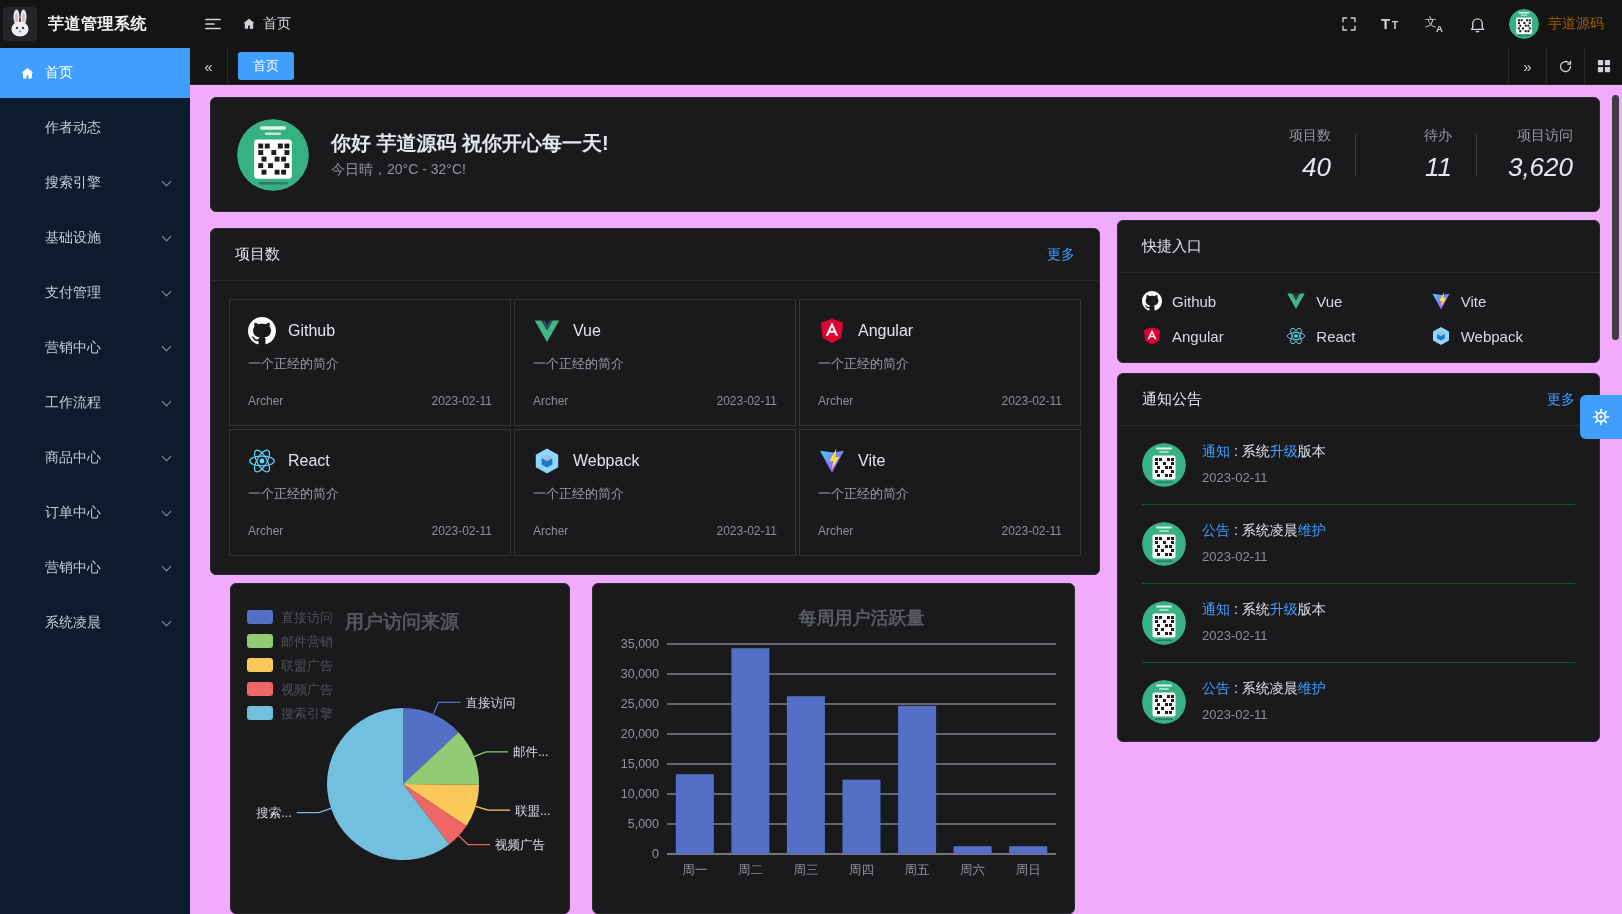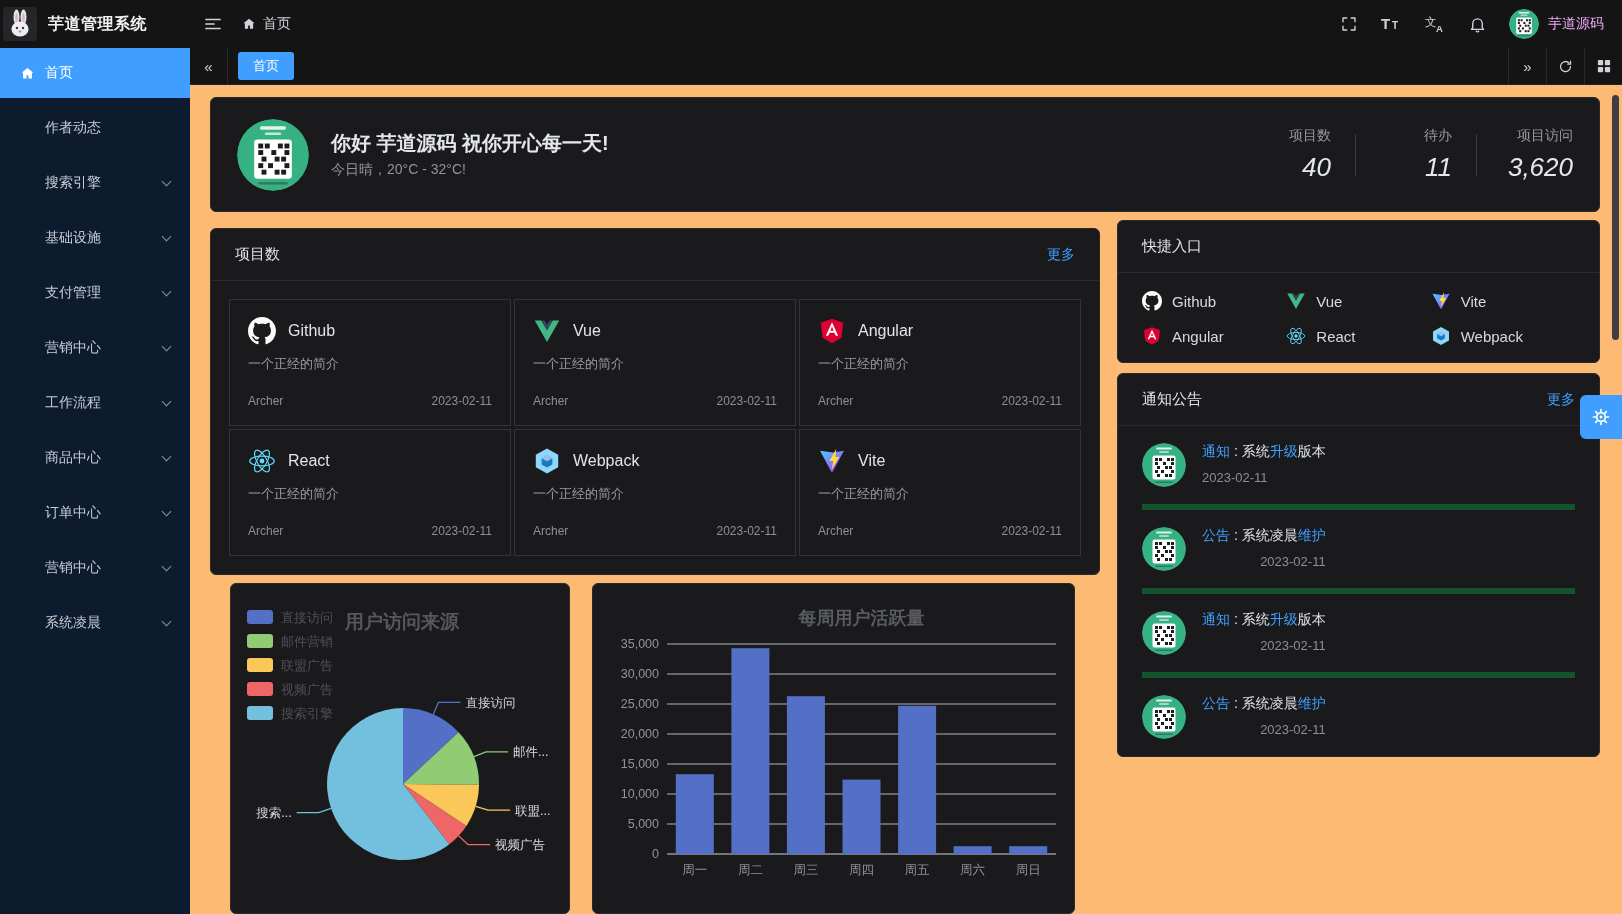--- a/index.html
+++ b/index.html
@@ -8,21 +8,21 @@
 
   
   .header { position:fixed; left:0; top:0; right:0; height:48px; background:#141414;
     display:flex; align-items:center; z-index:30; }
   .brand { width:190px; display:flex; align-items:center; gap:11px; padding-left:3px; flex:0 0 auto; }
   .brand-title { color:#f2f3f5; font-size:16px; font-weight:700; letter-spacing:.5px; }
   .hd-left { display:flex; align-items:center; gap:20px; padding-left:14px; }
   .icon-btn { display:flex; align-items:center; justify-content:center; cursor:pointer; color:#cfd3dc; }
   .breadcrumb { display:flex; align-items:center; gap:7px; color:#cfd3dc; font-size:14px; }
   .hd-right { margin-left:auto; display:flex; align-items:center; gap:22px; padding-right:18px; }
-  .hd-user { display:flex; align-items:center; gap:9px; color:#f0abfc; font-size:14px; cursor:pointer; }
+  .hd-user { display:flex; align-items:center; gap:9px; color:#a16207; font-size:14px; cursor:pointer; }
   .avatar-sm { width:30px; height:30px; border-radius:50%; overflow:hidden; flex:0 0 auto; }
 
   
   .sidebar { position:fixed; left:0; top:48px; bottom:0; width:190px; background:#0d1b2e; z-index:20; }
   .menu-item { height:50px; margin-bottom:5px; display:flex; align-items:center; padding:0 18px 0 45px;
     color:#c6ccd6; font-size:14px; cursor:pointer; position:relative; }
   .menu-item.active { background:#409eff; color:#fff; padding-left:20px; }
   .menu-item.active .mi-icon { margin-right:10px; display:flex; }
   .chev { width:7px; height:7px; border-right:1.5px solid #8a93a3; border-bottom:1.5px solid #8a93a3;
     transform:rotate(45deg); position:absolute; right:20px; top:20px; }
@@ -30,21 +30,21 @@
   
   .tabbar { position:fixed; left:190px; top:48px; right:0; height:37px; background:#141414;
     border-bottom:1px solid #242426; display:flex; align-items:stretch; z-index:25; }
   .tb-btn { width:38px; display:flex; align-items:center; justify-content:center; color:#cfd3dc;
     font-size:15px; cursor:pointer; }
   .tb-btn.bl { border-left:1px solid #2a2a2c; } .tb-btn.br { border-right:1px solid #2a2a2c; }
   .tabs-strip { flex:1; display:flex; align-items:center; padding:0 10px; gap:6px; }
   .tab-chip { background:#409eff; color:#fff; font-size:13px; padding:5px 15px; border-radius:3px; cursor:pointer; }
 
   
-  .content { position:fixed; left:190px; top:85px; right:0; bottom:0; background:#fdba74;
+  .content { position:fixed; left:190px; top:85px; right:0; bottom:0; background:#f0abfc;
     padding:12px 22px 0 20px; }
   .card { background:#1a1a1c; border:1px solid #2b2b2e; border-radius:6px; }
   .card-head { height:52px; display:flex; align-items:center; justify-content:space-between;
     padding:0 24px; border-bottom:1px solid #2a2a2d; }
   .card-title { color:#dfe3ea; font-size:15px; }
   .more-link { color:#409eff; font-size:14px; cursor:pointer; text-decoration:none; }
 
   .main-cols { display:flex; gap:17px; margin-top:8px; }
   .col-left { width:890px; flex:0 0 auto; }
   .col-right { flex:1; }
@@ -74,21 +74,21 @@
   .pie-card { width:340px; } .bar-card { width:483px; }
 
   
   .qe-grid { padding:18px 24px 16px; display:grid; grid-template-columns:repeat(3,1fr); row-gap:15px; }
   .qe-item { display:flex; align-items:center; gap:10px; color:#d6dae0; font-size:15px; cursor:pointer; }
 
   
   .notice-card { margin-top:10px; }
   .notice-body { padding:0 24px; }
   .notice-item { display:flex; gap:16px; padding:17px 0; align-items:flex-start; cursor:pointer; }
-  .notice-item + .notice-item { border-top:6px solid #14532d;text-align:right; }
+  .notice-item + .notice-item { border-top:1px solid #14532d; }
   .notice-av { width:44px; height:44px; border-radius:50%; overflow:hidden; flex:0 0 auto; }
   .notice-title { font-size:14px; color:#dfe3ea; }
   .notice-title .hl { color:#409eff; }
   .notice-date { color:#8b8f96; font-size:13px; margin-top:9px; }
 
   
   .gear-fab { position:fixed; right:0; top:395px; width:42px; height:44px; background:#409eff;
     border-radius:6px 0 0 6px; display:flex; align-items:center; justify-content:center;
     cursor:pointer; z-index:40; }
   .scroll-thumb { position:fixed; right:3px; top:95px; width:7px; height:245px;

